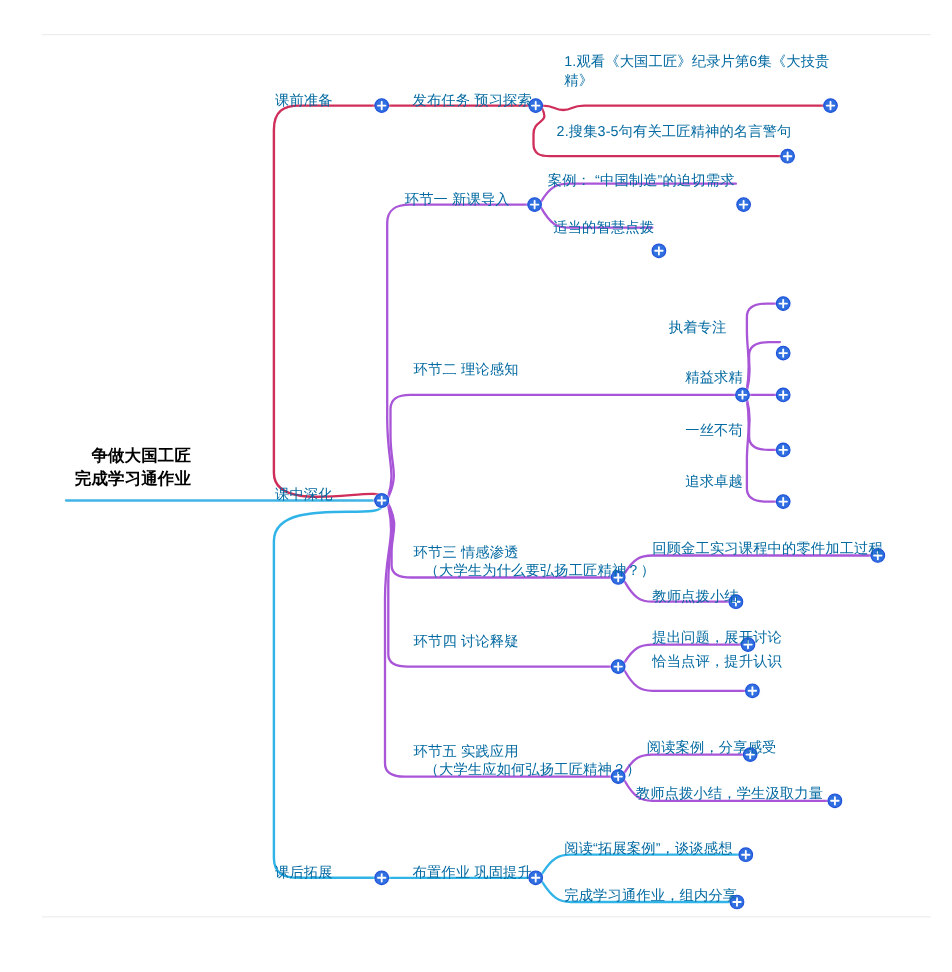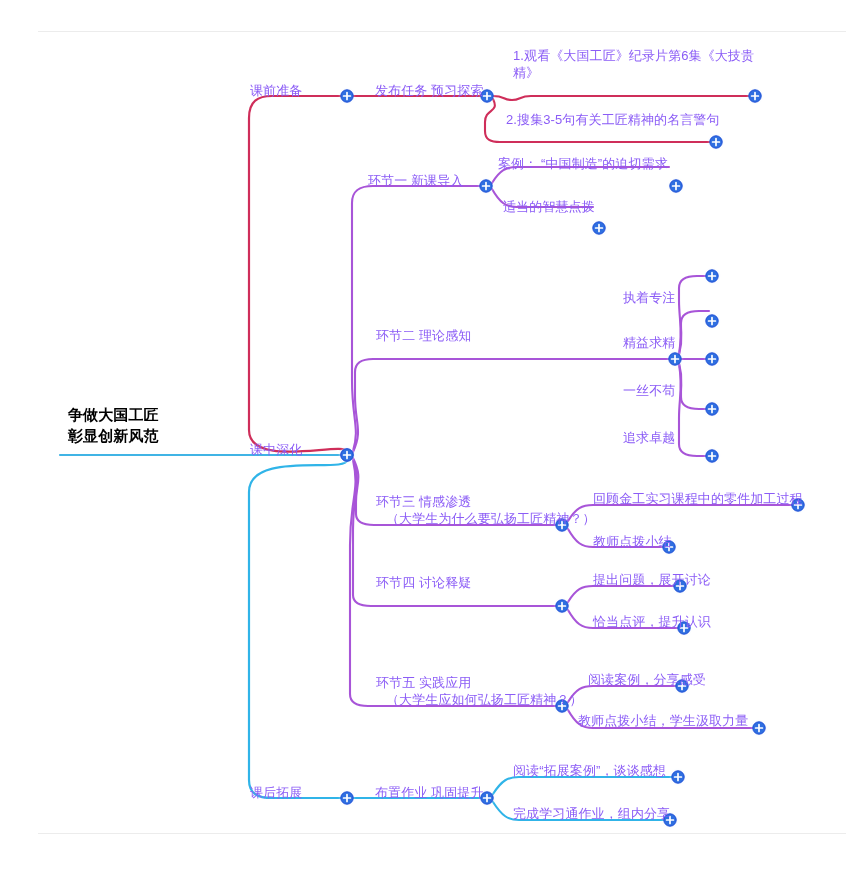--- a/index.html
+++ b/index.html
@@ -23,21 +23,21 @@
   svg#mm {
     position: absolute;
     left: 0; top: 0;
     width: 865px;
     height: 884px;
     display: block;
   }
   .mm-label {
     position: absolute;
     font-size: 13px;
-    color: #8b5cf6;
+    color: #0369a1;
     line-height: 17px;
     white-space: pre;
     letter-spacing: 0.1px;
   }
   .mm-label.root {
     font-weight: bold;
     font-size: 15px;
     line-height: 21px;
     color: #000;
     text-align: right;
@@ -257,54 +257,54 @@
         <path d="M678,773.6 L678,780.4 M674.6,777 L681.4,777" stroke="#ffffff" stroke-width="1.7" stroke-linecap="round"></path>
       </g>
       <g>
         <circle cx="670" cy="820" r="9" fill="url(#nodeGlow)"></circle>
         <circle cx="670" cy="820" r="6.2" fill="#2f6fe0" stroke="#1e4fd8" stroke-width="1"></circle>
         <path d="M670,816.6 L670,823.4 M666.6,820 L673.4,820" stroke="#ffffff" stroke-width="1.7" stroke-linecap="round"></path>
       </g>
     </g>
   </svg>
 
-  <div class="mm-label root" style="left:68px; top:404px;"><span>争做大国工匠</span><br><span>彰显创新风范</span></div>
+  <div class="mm-label root" style="left:68px; top:404px;"><span>争做大国工匠</span><br><span>完成学习通作业</span></div>
 
   <div class="mm-label" style="left:250px; top:82px;">课前准备</div>
 
   <div class="mm-label" style="left:375px; top:82px;">发布任务 预习探索</div>
 
   <div class="mm-label" style="left:513px; top:47px;"><span>1.观看《大国工匠》纪录片第6集《大技贵</span><br><span>精》</span></div>
 
   <div class="mm-label" style="left:506px; top:111px;">2.搜集3-5句有关工匠精神的名言警句</div>
 
   <div class="mm-label" style="left:250px; top:441px;">课中深化</div>
 
   <div class="mm-label" style="left:368px; top:172px;">环节一 新课导入</div>
 
   <div class="mm-label" style="left:498px; top:155px;">案例： “中国制造”的迫切需求</div>
 
   <div class="mm-label" style="left:503px; top:198px;">适当的智慧点拨</div>
 
   <div class="mm-label" style="left:376px; top:327px;"><span>环节二 理论感知</span><br></div>
 
-  <div class="mm-label" style="left:623px; top:289px;">执着专注</div>
+  <div class="mm-label" style="left:608px; top:289px;">执着专注</div>
   <div class="mm-label" style="left:623px; top:334px;">精益求精</div>
   <div class="mm-label" style="left:623px; top:382px;">一丝不苟</div>
   <div class="mm-label" style="left:623px; top:429px;">追求卓越</div>
 
   <div class="mm-label" style="left:376px; top:493px;"><span>环节三 情感渗透</span><br><span style="padding-left:10px;">（大学生为什么要弘扬工匠精神？）</span></div>
 
   <div class="mm-label" style="left:593px; top:490px;">回顾金工实习课程中的零件加工过程</div>
   <div class="mm-label" style="left:593px; top:533px;">教师点拨小结</div>
 
   <div class="mm-label" style="left:376px; top:574px;"><span>环节四 讨论释疑</span><br></div>
 
   <div class="mm-label" style="left:593px; top:571px;">提出问题，展开讨论</div>
-  <div class="mm-label" style="left:593px; top:614px;font-family:Liberation Mono, monospace;">恰当点评，提升认识</div>
+  <div class="mm-label" style="left:593px; top:592px;">恰当点评，提升认识</div>
 
   <div class="mm-label" style="left:376px; top:674px;"><span>环节五 实践应用</span><br><span style="padding-left:10px;">（大学生应如何弘扬工匠精神？）</span></div>
 
   <div class="mm-label" style="left:588px; top:671px;">阅读案例，分享感受</div>
   <div class="mm-label" style="left:578px; top:713px;font-family:Liberation Mono, monospace;">教师点拨小结，学生汲取力量</div>
 
   <div class="mm-label" style="left:250px; top:784px;">课后拓展</div>
 
   <div class="mm-label" style="left:375px; top:784px;">布置作业 巩固提升</div>
 

